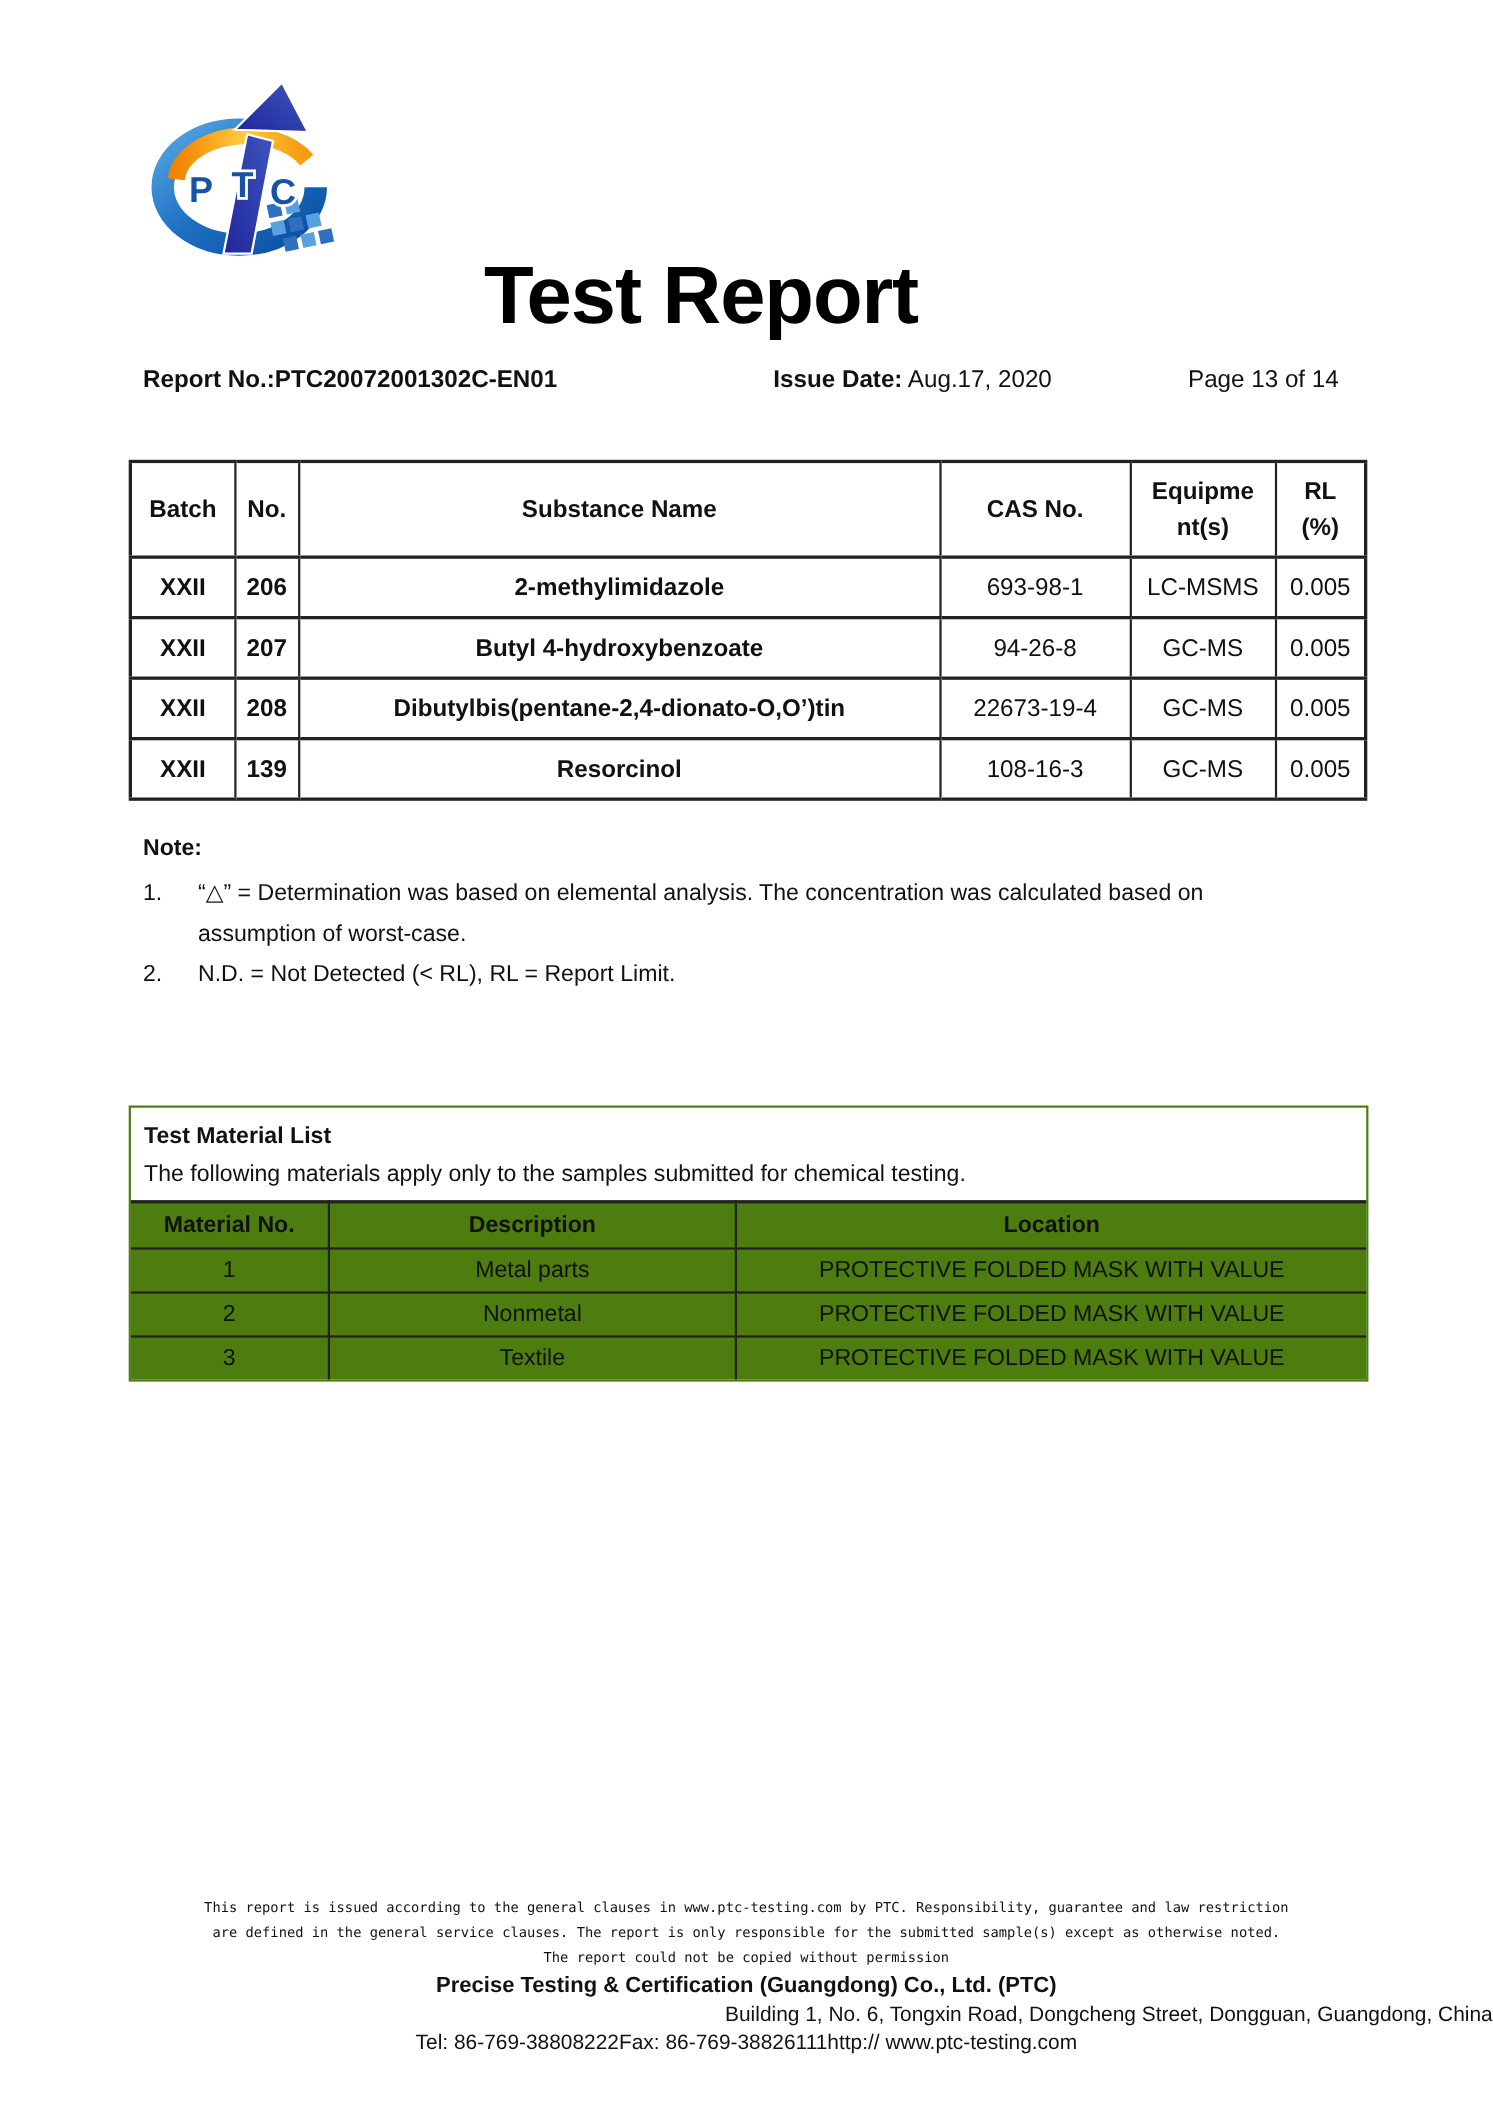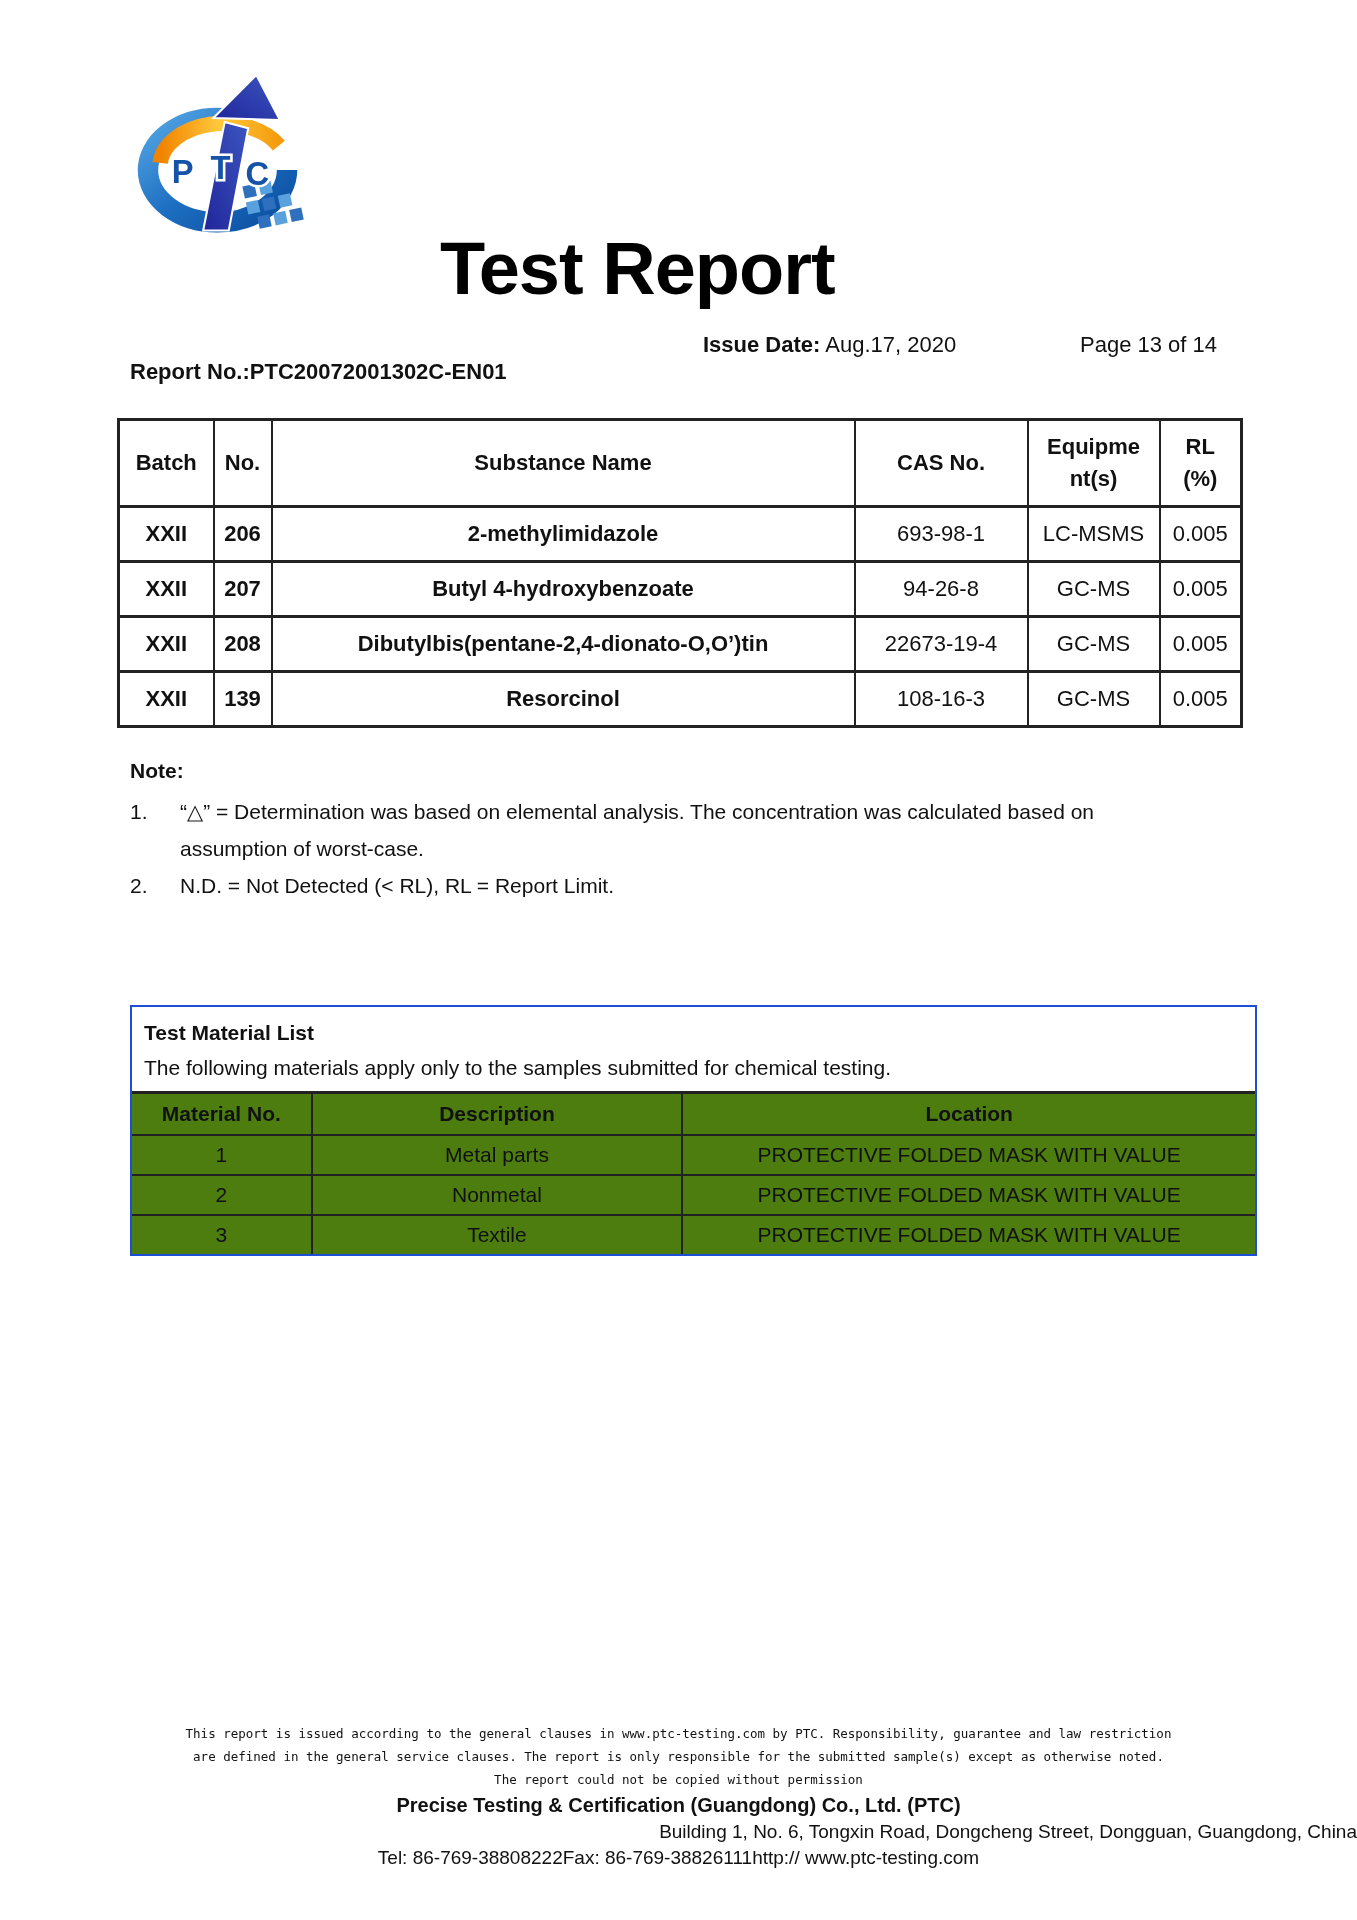--- a/index.html
+++ b/index.html
@@ -16,21 +16,21 @@
   .logo{position:absolute;left:105px;top:50px;width:225px;height:185px;}
 
   
   .title{
     position:absolute;left:440px;top:226px;margin:0;
     font-size:74px;font-weight:bold;color:#000;letter-spacing:-1px;
   }
 
   
   .header-line{position:absolute;left:0;top:332px;width:1357px;height:32px;font-size:22px;}
-  .hl-report{position:absolute;left:130px;font-weight:bold;margin-top:27px;}
+  .hl-report{position:absolute;left:130px;font-weight:bold;}
   .hl-issue{position:absolute;left:703px;}
   .hl-issue b{font-weight:bold;}
   .hl-page{position:absolute;left:1080px;}
 
   
   table.subst{
     position:absolute;left:117px;top:418px;width:1123px;
     border-collapse:collapse;table-layout:fixed;
     font-size:22px;
   }
@@ -48,22 +48,22 @@
 
   
   .note{position:absolute;left:130px;top:752px;width:1080px;font-size:21px;line-height:37px;}
   .note-heading{font-weight:bold;margin-bottom:4px;}
   .note-item{display:flex;align-items:flex-start;}
   .note-num{width:50px;flex:0 0 50px;}
   .note-text{width:1010px;}
 
   
   .material-box{
-    position:absolute;left:130px;top:1005px;width:1123px;
-    border:2px solid #1d4ed8;font-size:21px;
+    position:absolute;left:117px;top:1005px;width:1123px;
+    border:2px solid #4d7c0f;font-size:21px;
   }
   .mat-title{font-weight:bold;padding:10px 0 2px 12px;height:32px;line-height:32px;}
   .mat-subtitle{padding:2px 0 8px 12px;height:30px;line-height:30px;}
   table.mat{
     width:100%;border-collapse:collapse;table-layout:fixed;font-size:21px;
     border-top:3px solid #222;
   }
   table.mat th,table.mat td{
     border:2px solid #222;text-align:center;vertical-align:middle;padding:0;background:#4d7c0f;
   }

